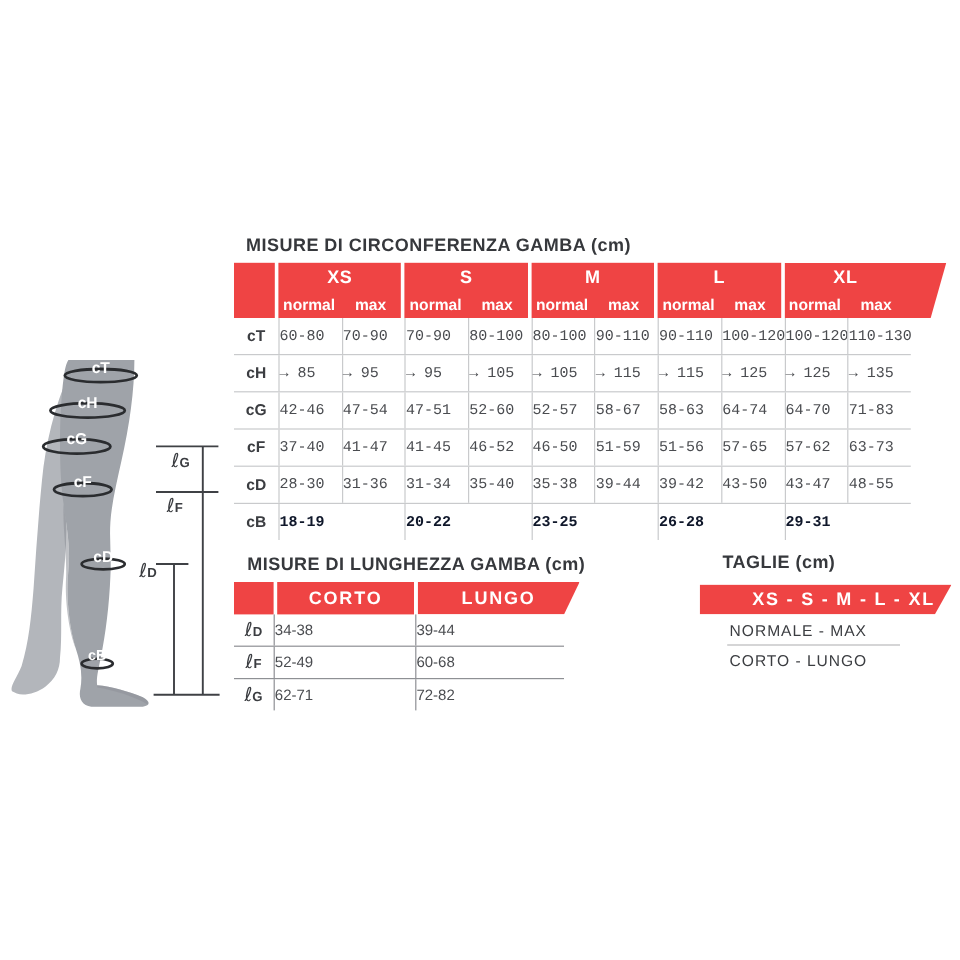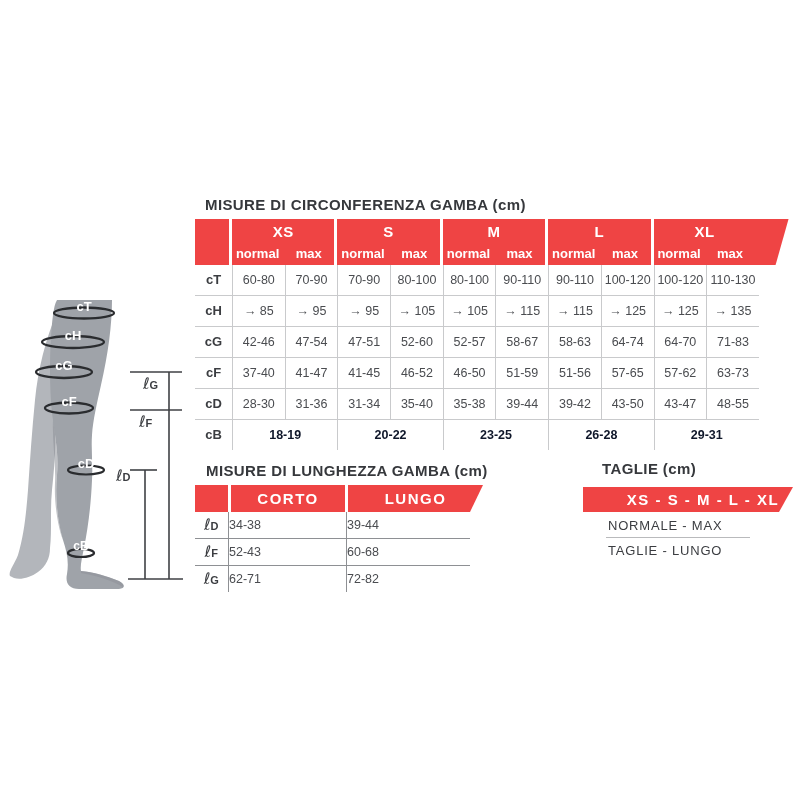--- a/index.html
+++ b/index.html
@@ -21,22 +21,22 @@
   .t1-group.last{width:135px;margin-right:0;
     clip-path:polygon(0 0,100% 0,calc(100% - 13px) 100%,0 100%);}
   .t1-group.last .t1-size,.t1-group.last .t1-sub{width:102px;margin:0;}
   .t1-size{font-size:15px;font-weight:bold;line-height:25px;letter-spacing:.5px;}
   .t1-sub{display:flex;font-size:13px;font-weight:bold;line-height:19px;align-items:center;}
   .t1-sub span{flex:1;}
   .t1-body{width:564px;}
   .t1-row{display:flex;height:30px;line-height:30px;}
   .t1-row + .t1-row{border-top:1px solid #c9cacc;}
   .t1-label{width:37px;text-align:center;font-weight:bold;font-size:13px;color:#3b3d41;}
-  .t1-cell{width:52.7px;text-align:center;font-size:12.5px;color:#4a4c50;
-    border-left:1px solid #c9cacc;box-sizing:border-box;white-space:nowrap;}
+  .t1-cell{width:52.7px;text-align:left;font-size:12.5px;color:#4a4c50;
+    border-left:1px solid #c9cacc;box-sizing:border-box;white-space:nowrap;font-family:Liberation Mono, monospace;}
   .t1-cell.wide{width:105.4px;font-weight:bold;color:#0f172a;}
   
   #t2{left:195px;top:485px;width:290px;}
   .t2-header{display:flex;height:27px;line-height:27px;}
   .t2-corner{width:33px;margin-right:3px;}
   .t2-col{width:114px;margin-right:3px;text-align:center;
     font-size:15px;font-weight:bold;letter-spacing:1.5px;}
   .t2-col.last{width:135px;margin-right:0;
     clip-path:polygon(0 0,100% 0,calc(100% - 13px) 100%,0 100%);}
   .t2-row{display:flex;height:26px;line-height:26px;width:275px;}
@@ -265,29 +265,29 @@
       <div class="t2-col banner">CORTO</div>
       <div class="t2-col banner last">LUNGO</div>
     </div>
     <div class="t2-row rule">
       <div class="t2-label"><span class="lscript">ℓ</span><span class="lsub">D</span></div>
       <div class="t2-cell">34-38</div>
       <div class="t2-cell">39-44</div>
     </div>
     <div class="t2-row rule">
       <div class="t2-label"><span class="lscript">ℓ</span><span class="lsub">F</span></div>
-      <div class="t2-cell">52-43</div>
+      <div class="t2-cell">52-49</div>
       <div class="t2-cell">60-68</div>
     </div>
     <div class="t2-row">
       <div class="t2-label"><span class="lscript">ℓ</span><span class="lsub">G</span></div>
       <div class="t2-cell">62-71</div>
       <div class="t2-cell">72-82</div>
     </div>
   </div>
 
   <div class="abs section-title" style="left:602px;top:460px;">TAGLIE (cm)</div>
   <div id="taglie-banner" class="abs banner">XS - S - M - L - XL</div>
   <div class="abs taglie-line" style="left:608px;top:518px;">NORMALE - MAX</div>
   <div id="taglie-divider" class="abs"></div>
-  <div class="abs taglie-line" style="left:608px;top:543px;">TAGLIE - LUNGO</div>
+  <div class="abs taglie-line" style="left:608px;top:543px;">CORTO - LUNGO</div>
 
 </div>
 
 </body></html>

